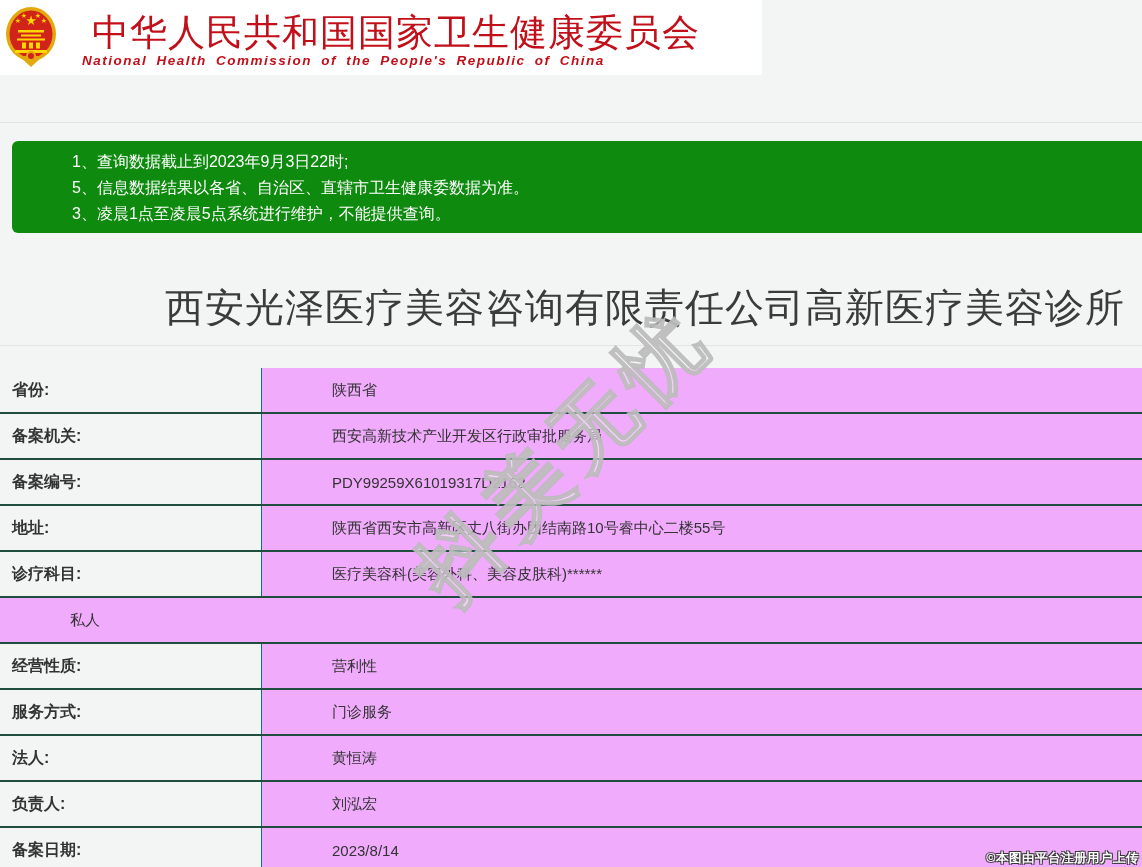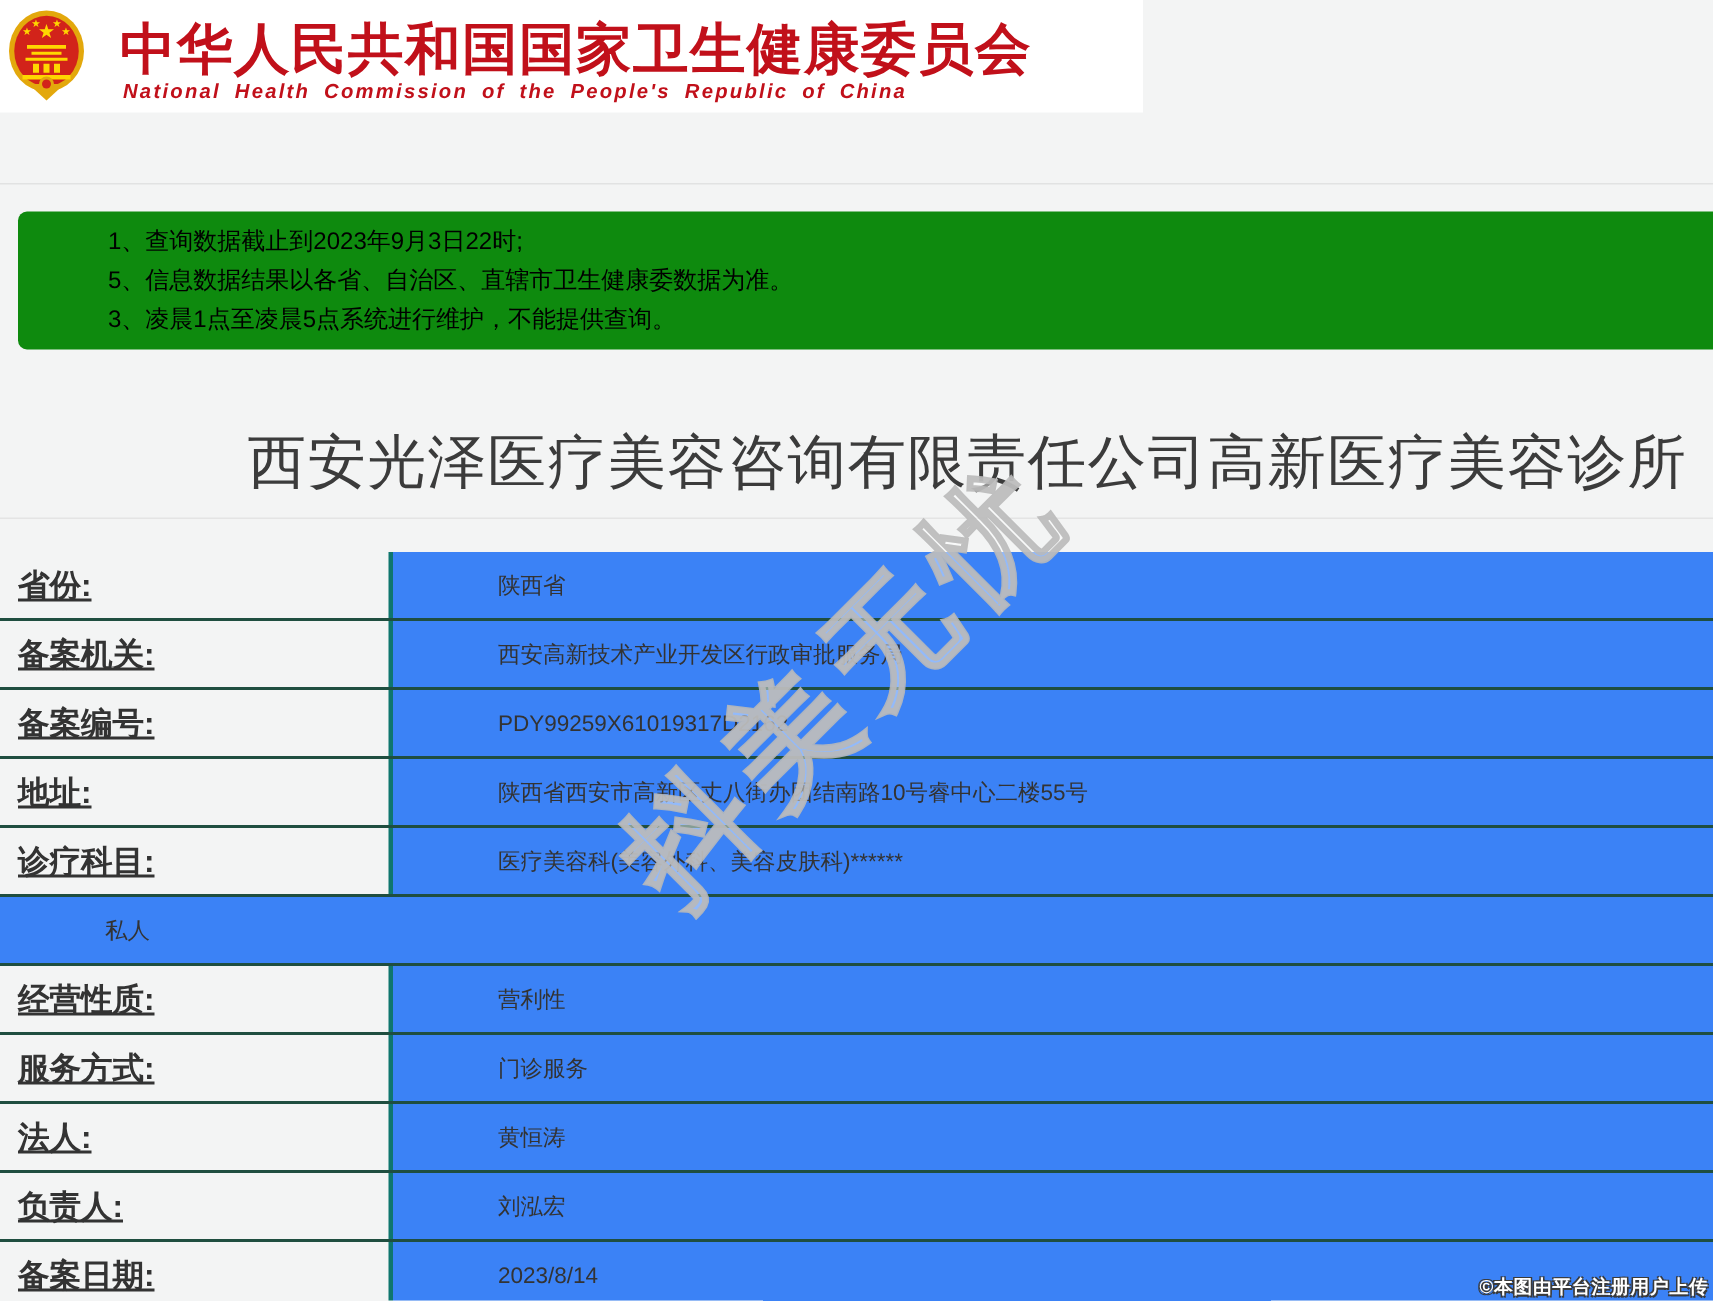--- a/index.html
+++ b/index.html
@@ -6,52 +6,52 @@
   body{
     width:1142px;height:867px;position:relative;overflow:hidden;
     background:#f3f4f4;
     font-family:"Liberation Sans","DejaVu Sans",sans-serif;
     color:#333;
   }
   
   .header{position:absolute;top:0;left:0;width:762px;height:75px;background:#ffffff;}
   .emblem{position:absolute;left:5px;top:6px;width:52px;height:62px;}
   .header-cn{
-    position:absolute;left:80px;top:8px;white-space:nowrap;
-    font-size:37px;font-weight:bold;color:#c1101a;letter-spacing:1px;
+    position:absolute;left:92px;top:8px;white-space:nowrap;
+    font-size:37px;font-weight:normal;color:#c1101a;letter-spacing:1px;
   }
   .header-en{
     position:absolute;left:82px;top:53px;white-space:nowrap;
     font-size:13.5px;font-weight:bold;color:#c1101a;letter-spacing:1.5px;word-spacing:4px;font-style:italic;
   }
   
   .top-divider{position:absolute;top:122px;left:0;width:1142px;height:0;border-top:1px solid #e1e2e2;}
   
   .notice{
     position:absolute;top:141px;left:12px;right:0;height:92px;box-sizing:border-box;
     background:#0e8a0e;border-radius:6px 0 0 6px;
-    color:#000000;font-size:16px;line-height:26px;padding:8px 10px 0 60px;
+    color:#ffffff;font-size:16px;line-height:26px;padding:8px 10px 0 60px;
   }
   .notice-line{white-space:nowrap;}
   
   .result-title{
     position:absolute;top:281px;left:165px;white-space:nowrap;
     font-size:39px;font-weight:500;color:#3b3b3b;letter-spacing:1px;
   }
   .title-divider{position:absolute;top:345px;left:0;width:1142px;height:0;border-top:1px solid #e4e4e4;}
   
   .info-table{position:absolute;top:368px;left:0;width:1142px;}
   .info-row{display:flex;height:44px;border-bottom:2px solid #1f4e40;}
   .label-cell{
-    width:262px;box-sizing:border-box;border-right:3px solid #0f766e;
+    width:262px;box-sizing:border-box;border-right:1px solid #0f766e;
     display:flex;align-items:center;padding-left:12px;
-    font-size:21px;font-weight:bold;color:#333;text-decoration:underline;
+    font-size:16px;font-weight:bold;color:#333;
   }
   .value-cell{
-    flex:1;background:#3b82f6;display:flex;align-items:center;
+    flex:1;background:#f0abfc;display:flex;align-items:center;
     padding-left:70px;font-size:15px;color:#333;white-space:nowrap;
   }
   
   .watermark{
     position:absolute;left:365px;top:400px;width:400px;text-align:center;
     transform:rotate(-45deg);
     font-size:82px;font-weight:bold;letter-spacing:12px;white-space:nowrap;
     color:rgba(255,255,255,0.45);
     -webkit-text-stroke:2px rgba(185,185,185,0.9);
     pointer-events:none;z-index:5;

